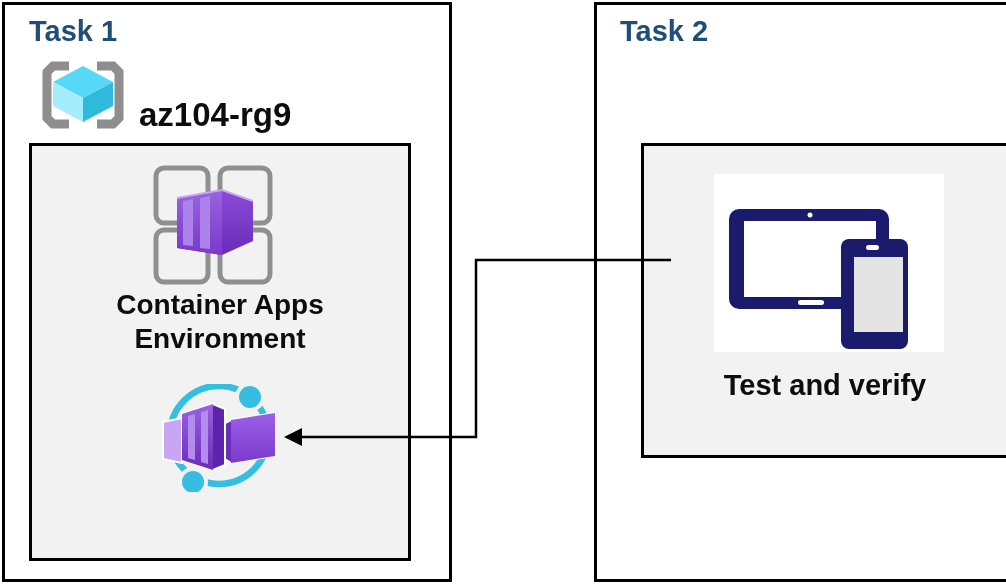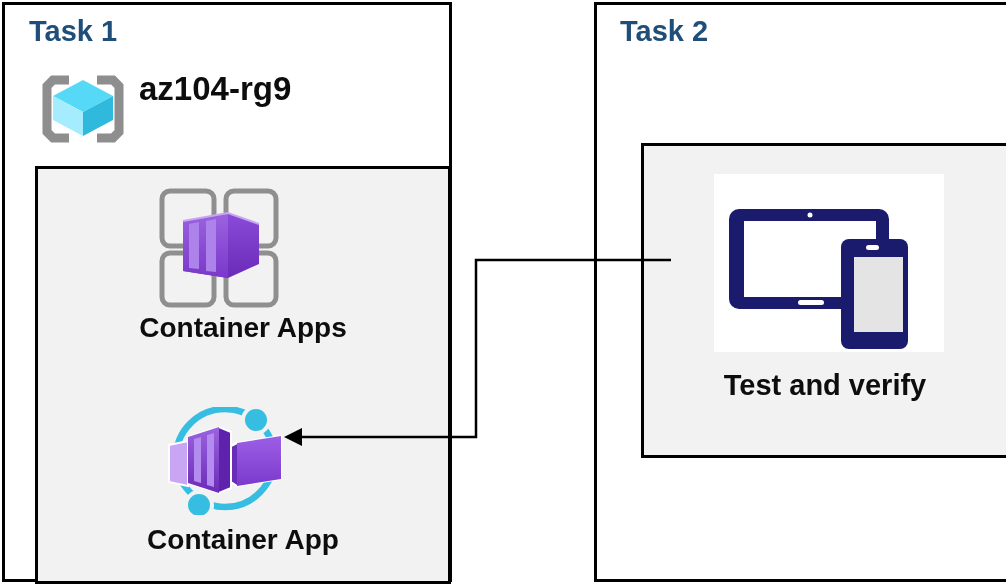--- a/index.html
+++ b/index.html
@@ -7,25 +7,25 @@
   .canvas{position:relative;width:1006px;height:584px;background:#ffffff;overflow:hidden;}
 
   .task-box{position:absolute;background:#ffffff;border:3px solid #000000;box-sizing:border-box;}
   .task-box.t1{left:2px;top:2px;width:450px;height:580px;}
   .task-box.t2{left:552px;top:2px;width:452px;height:580px;margin-left:42px;}
 
   .task-title{position:absolute;font-size:29px;font-weight:700;color:#1F4E79;letter-spacing:0px;text-align:center;}
   .t1 .task-title{left:24px;top:10px;}
   .t2 .task-title{left:23px;top:10px;}
 
-  .rg-row{position:absolute;left:24px;top:65px;display:flex;align-items:flex-start;}
+  .rg-row{position:absolute;left:24px;top:51px;display:flex;align-items:flex-end;}
   .rg-row .rg-name{margin-left:14px;font-size:33px;font-weight:700;color:#0d0d0d;}
 
   .inner-box{position:absolute;background:#F2F2F2;border:3px solid #000000;box-sizing:border-box;}
-  .inner-box.env{left:30px;top:138px;width:416px;height:418px;margin-top:23px;}
+  .inner-box.env{left:24px;top:138px;width:382px;height:418px;}
   .inner-box.test{left:44px;top:138px;width:368px;height:315px;}
 
   .icon-abs{position:absolute;}
   .label{position:absolute;left:0;width:100%;text-align:center;font-weight:700;color:#0d0d0d;line-height:34px;}
   .env-label{top:142px;font-size:28px;}
   .app-label{top:354px;font-size:28px;}
   .test-label{top:222px;font-size:29px;}
 
   .device-bg{position:absolute;left:70px;top:28px;width:230px;height:178px;background:#ffffff;}
 
@@ -71,20 +71,21 @@
           <rect x="3" y="65" width="52" height="52" rx="8"></rect>
           <rect x="67" y="65" width="50" height="52" rx="8"></rect>
         </g>
         <polygon points="24,33 69,25 100,36 100,76 69,90 24,83" fill="url(#envSide)"></polygon>
         <polygon points="24,33 69,25 69,90 24,83" fill="url(#envFace)"></polygon>
         <polygon points="30,36 40,34 40,81 30,80" fill="#AD82EA"></polygon>
         <polygon points="47,33 57,31 57,84 47,83" fill="#AD82EA"></polygon>
         <polyline points="24,33 69,25 100,36" fill="none" stroke="#C9A6F2" stroke-width="2"></polyline>
       </svg>
       <div class="label env-label">Container Apps</div>
+      <div class="label env-label" style="top:176px;">Environment</div>
 
       <svg class="icon-abs" style="left:130px;top:238px;" width="114" height="108" viewBox="0 0 114 108">
         <defs>
           <linearGradient id="appFace" x1="0" y1="0" x2="0" y2="1">
             <stop offset="0" stop-color="#9A63E0"></stop>
               <stop offset="1" stop-color="#6B2BB8"></stop>
           </linearGradient>
           <linearGradient id="appRight" x1="0" y1="0" x2="0" y2="1">
             <stop offset="0" stop-color="#9D5FE6"></stop>
               <stop offset="1" stop-color="#7A3ACD"></stop>
@@ -99,21 +100,20 @@
         <polygon points="1,38 20,34 20,79 1,75" fill="#C9A6F3" stroke="#ffffff" stroke-width="2"></polygon>
 
         <polygon points="20,30 51,20 63,25 63,81 51,86 20,76" fill="#5E22AD" stroke="#ffffff" stroke-width="2"></polygon>
         <polygon points="20,30 51,20 51,86 20,76" fill="url(#appFace)"></polygon>
         <polygon points="26,32 33,30 33,76 26,74" fill="#B48BEF"></polygon>
         <polygon points="39,28 46,26 46,80 39,78" fill="#B48BEF"></polygon>
 
         <polygon points="63,39 69,36 113,29 113,72 69,79 63,75" fill="#6A2DB8" stroke="#ffffff" stroke-width="2"></polygon>
         <polygon points="69,36 113,29 113,72 69,79" fill="url(#appRight)"></polygon>
       </svg>
-      <div class="label app-label">Container App</div>
     </div>
   </div>
 
   <div class="task-box t2">
     <div class="task-title">Task 2</div>
 
     <div class="inner-box test">
       <div class="device-bg">
         <svg width="230" height="178" viewBox="0 0 230 178">
 

